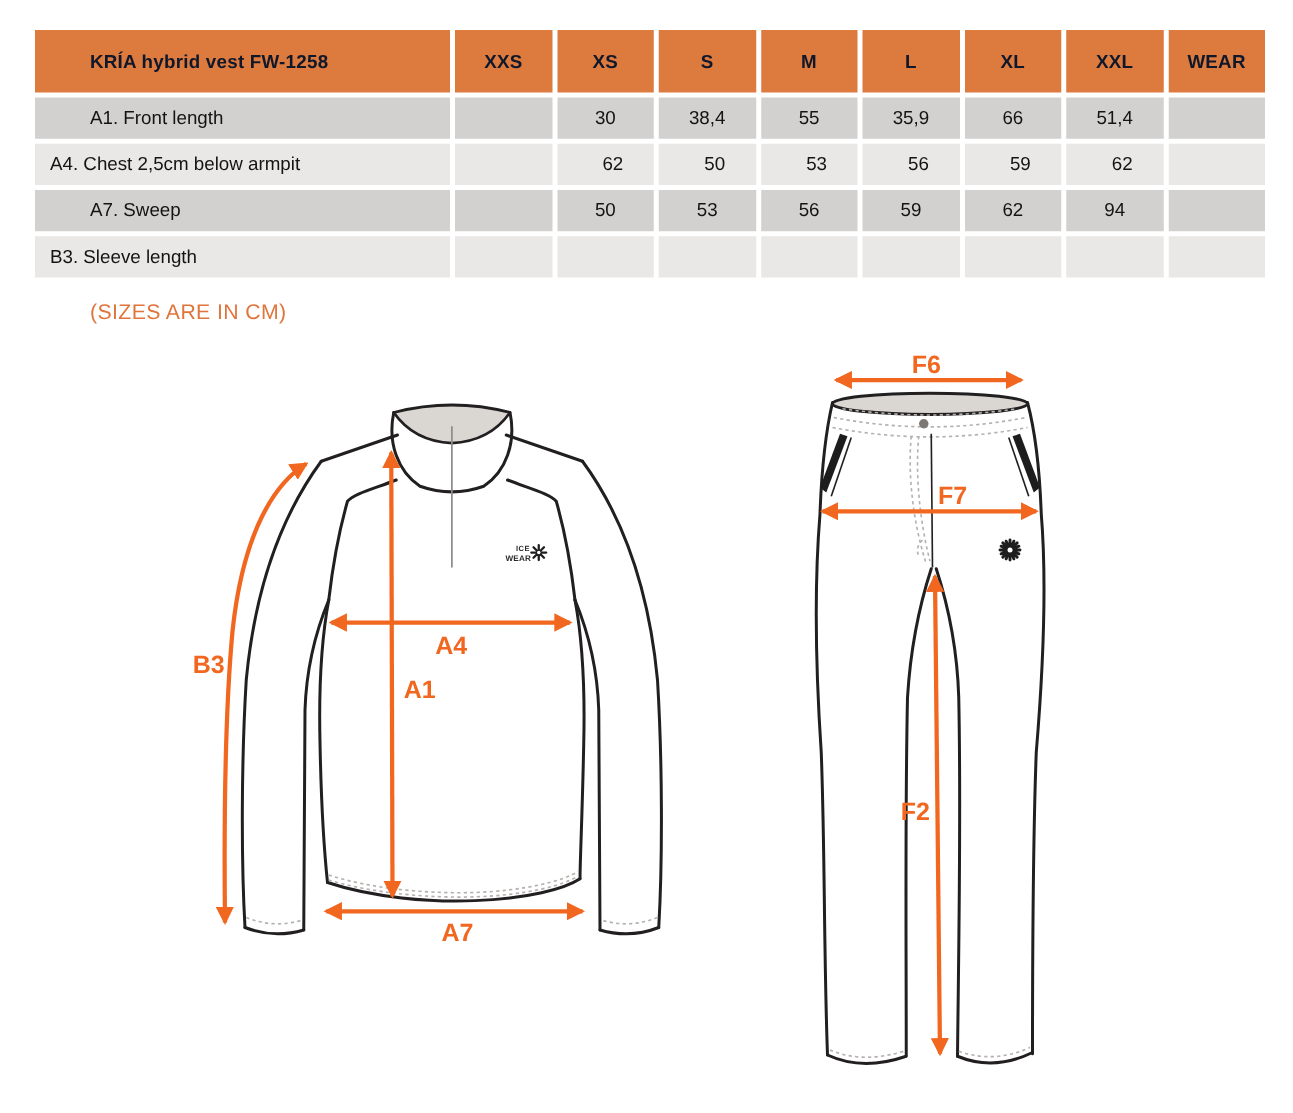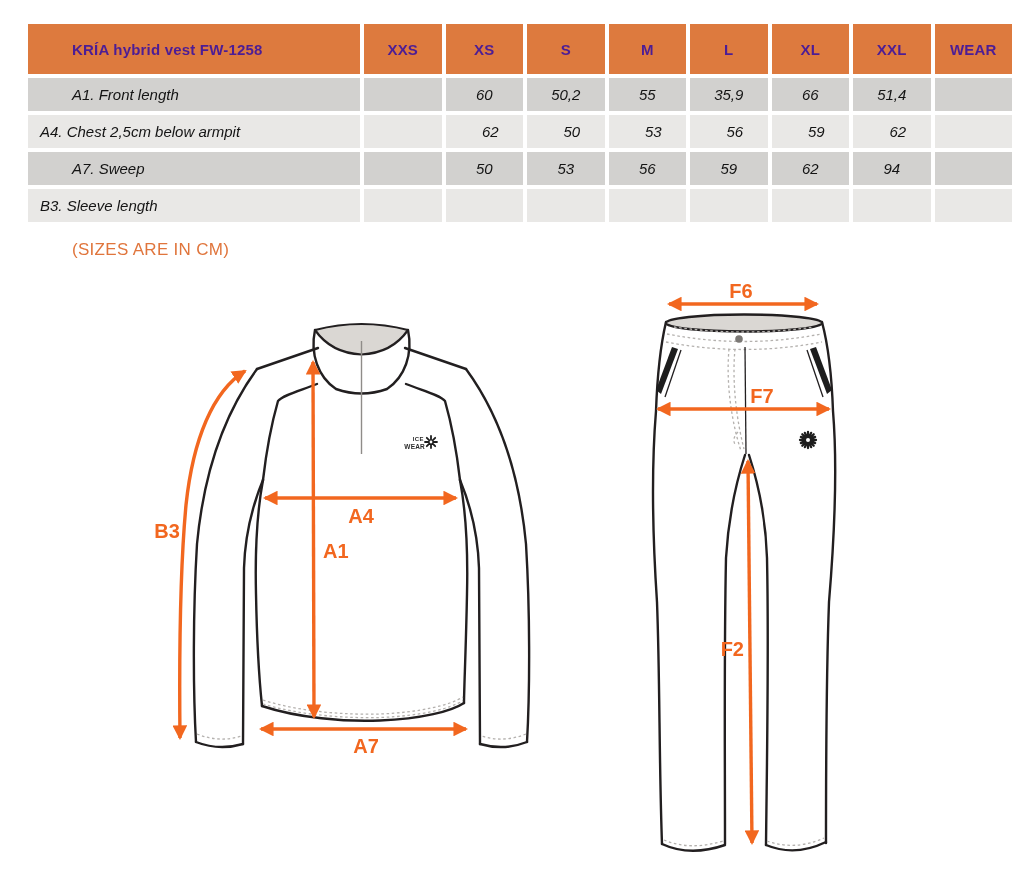--- a/index.html
+++ b/index.html
@@ -23,23 +23,23 @@
     display:grid;
     grid-template-columns:332px repeat(8,1fr);
     gap:4px 4px;background:#fff;
   }
   .cell{
     display:flex;align-items:center;justify-content:center;
     font-size:15px;line-height:1;
   }
   .hcell{
     height:50px;background:var(--orange-header);
-    color:#4c1d95;font-weight:bold;letter-spacing:.2px;
-  }
-  .dcell{height:33px;color:#141414;font-style:italic;}
+    color:#0f172a;font-weight:bold;letter-spacing:.2px;
+  }
+  .dcell{height:33px;color:#141414;}
   .row-dark .dcell{background:var(--row-dark);}
   .row-light .dcell{background:var(--row-light);padding-left:12px;}
   .label-cell{justify-content:flex-start;padding-left:44px;}
   .trow{display:contents;}
   .sizes-note{
     margin:18px 0 0 72px;
     color:var(--orange-note);
     font-size:17px;font-weight:normal;letter-spacing:.3px;
   }
   svg.diagram{display:block;margin-top:12px;}
@@ -64,22 +64,22 @@
     <div class="cell hcell">M</div>
     <div class="cell hcell">L</div>
     <div class="cell hcell">XL</div>
     <div class="cell hcell">XXL</div>
     <div class="cell hcell">WEAR</div>
   </div>
 
   <div class="trow row-dark">
     <div class="cell dcell label-cell">A1. Front length</div>
     <div class="cell dcell"></div>
-    <div class="cell dcell">60</div>
-    <div class="cell dcell">50,2</div>
+    <div class="cell dcell">30</div>
+    <div class="cell dcell">38,4</div>
     <div class="cell dcell">55</div>
     <div class="cell dcell">35,9</div>
     <div class="cell dcell">66</div>
     <div class="cell dcell">51,4</div>
     <div class="cell dcell"></div>
   </div>
 
   <div class="trow row-light">
     <div class="cell dcell label-cell">A4. Chest 2,5cm below armpit</div>
     <div class="cell dcell"></div>

